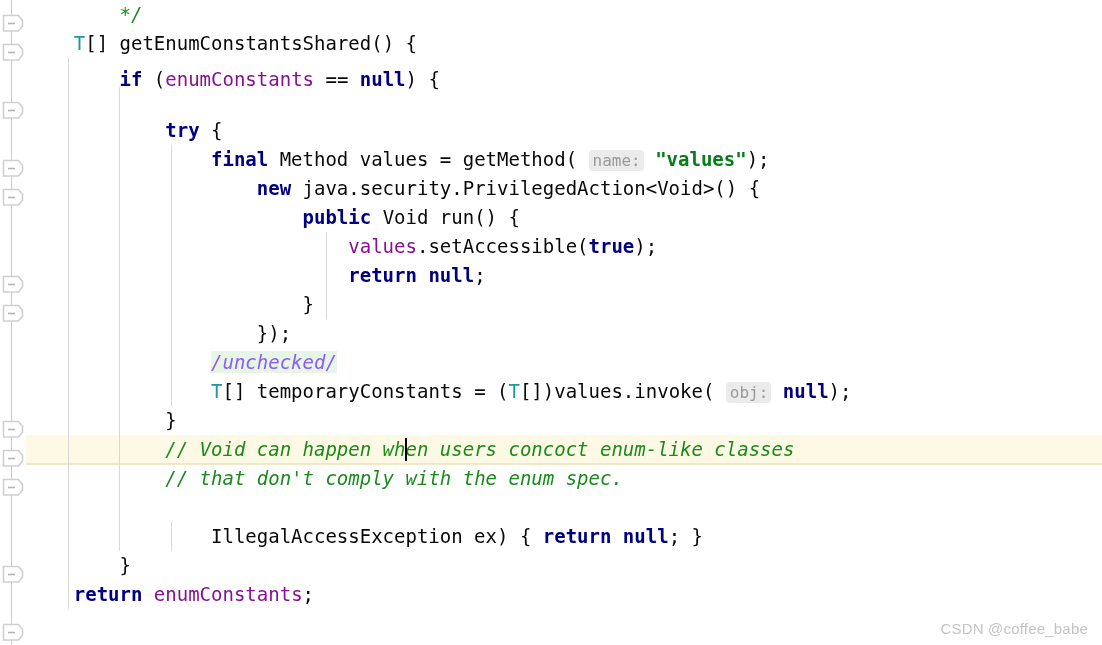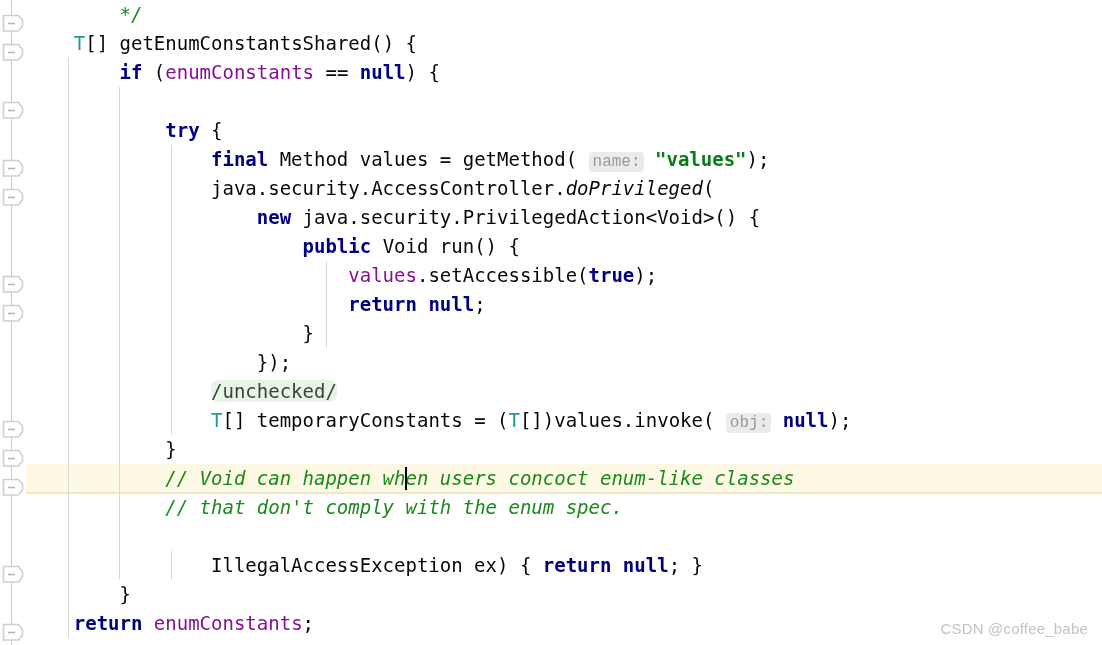--- a/index.html
+++ b/index.html
@@ -66,26 +66,25 @@
   .cmt  {color:#1a8a1a;font-style:italic;}
   .pln  {color:#080808;}
   .ital {font-style:italic;color:#080808;}
   .hintbg{
     background:#ebebeb;
     color:#999999;
     border-radius:4px;
     padding:1px 3px 1px 4px;
     font-size:16px;
     font-weight:normal;
-    font-family:Liberation Mono, monospace;
   }
   .supp{
     background:#e6f5e6;
-    color:#404040;
-    border-radius:7px;
+    color:#8b5cf6;
+    font-style:italic;
   }
   
   .caret{
     display:inline-block;
     width:0;
     border-left:2px solid #000000;
     height:23px;
     vertical-align:-5px;
     margin:0 -1px;
     position:relative;
@@ -179,25 +178,24 @@
       <div class="fold-mark" style="top: 623px;">
         <svg width="22" height="19" viewBox="0 0 22 19">
           <path d="M1.5 1.5 H16.5 L20.5 6.5 V12 L16.5 17 H1.5 Z" fill="#ffffff" stroke="#cfcfcf" stroke-width="1.6"></path>
           <line x1="6" y1="9.5" x2="13" y2="9.5" stroke="#b4b4b4" stroke-width="1.6"></line>
         </svg>
       </div>
     </div>
   <div id="code">
       <div class="line"><span class="txt" style="margin-left: 28px;"><span class="pln">        </span><span class="cmt">*/</span></span></div>
       <div class="line"><span class="txt" style="margin-left: 28px;"><span class="pln">    </span><span class="type">T</span><span class="pln">[] </span><span class="pln">getEnumConstantsShared() {</span></span></div>
-      <div class="line"><div class="guide" style="left: 68px;"></div><span class="txt" style="margin-left: 28px;"><span class="pln">        </span><span class="kw">if</span><span class="pln"> (</span><span class="fld">enumConstants</span><span class="pln"> == </span><span class="kw">null</span><span class="pln">) {</span></span></div>
+      <div class="line"><div class="guide" style="left: 68px;"></div><span class="txt" style="margin-left: 28px; margin-top: 7px;"><span class="pln">        </span><span class="kw">if</span><span class="pln"> (</span><span class="fld">enumConstants</span><span class="pln"> == </span><span class="kw">null</span><span class="pln">) {</span></span></div>
       <div class="line"><div class="guide" style="left: 68px;"></div><div class="guide" style="left: 119px;"></div></div>
       <div class="line"><div class="guide" style="left: 68px;"></div><div class="guide" style="left: 119px;"></div><span class="txt" style="margin-left: 28px;"><span class="pln">            </span><span class="kw">try</span><span class="pln"> {</span></span></div>
       <div class="line"><div class="guide" style="left: 68px;"></div><div class="guide" style="left: 119px;"></div><div class="guide" style="left: 171px;"></div><span class="txt" style="margin-left: 28px;"><span class="pln">                </span><span class="kw">final</span><span class="pln"> Method values = getMethod( </span><span class="hintbg">name:</span><span class="pln"> </span><span class="str">"values"</span><span class="pln">);</span></span></div>
-      <div class="line"><div class="guide" style="left: 68px;"></div><div class="guide" style="left: 119px;"></div><div class="guide" style="left: 171px;"></div><span class="txt" style="margin-left: 28px;"><span class="pln">                </span><span class="pln">java.security.AccessController.</span><span class="ital">doPrivileged</span><span class="pln">(</span></span></div>
       <div class="line"><div class="guide" style="left: 68px;"></div><div class="guide" style="left: 119px;"></div><div class="guide" style="left: 171px;"></div><span class="txt" style="margin-left: 28px;"><span class="pln">                    </span><span class="kw">new</span><span class="pln"> java.security.PrivilegedAction&lt;Void&gt;() {</span></span></div>
       <div class="line"><div class="guide" style="left: 68px;"></div><div class="guide" style="left: 119px;"></div><div class="guide" style="left: 171px;"></div><span class="txt" style="margin-left: 28px;"><span class="pln">                        </span><span class="kw">public</span><span class="pln"> Void run() {</span></span></div>
       <div class="line"><div class="guide" style="left: 68px;"></div><div class="guide" style="left: 119px;"></div><div class="guide" style="left: 171px;"></div><div class="guide" style="left: 326px;"></div><span class="txt" style="margin-left: 28px;"><span class="pln">                            </span><span class="fld">values</span><span class="pln">.setAccessible(</span><span class="kw">true</span><span class="pln">);</span></span></div>
       <div class="line"><div class="guide" style="left: 68px;"></div><div class="guide" style="left: 119px;"></div><div class="guide" style="left: 171px;"></div><div class="guide" style="left: 326px;"></div><span class="txt" style="margin-left: 28px;"><span class="pln">                            </span><span class="kw">return</span><span class="pln"> </span><span class="kw">null</span><span class="pln">;</span></span></div>
       <div class="line"><div class="guide" style="left: 68px;"></div><div class="guide" style="left: 119px;"></div><div class="guide" style="left: 171px;"></div><div class="guide" style="left: 326px;"></div><span class="txt" style="margin-left: 28px;"><span class="pln">                        }</span></span></div>
       <div class="line"><div class="guide" style="left: 68px;"></div><div class="guide" style="left: 119px;"></div><div class="guide" style="left: 171px;"></div><span class="txt" style="margin-left: 28px;"><span class="pln">                    });</span></span></div>
       <div class="line"><div class="guide" style="left: 68px;"></div><div class="guide" style="left: 119px;"></div><div class="guide" style="left: 171px;"></div><span class="txt" style="margin-left: 28px;"><span class="pln">                </span><span class="supp">/unchecked/</span></span></div>
       <div class="line"><div class="guide" style="left: 68px;"></div><div class="guide" style="left: 119px;"></div><div class="guide" style="left: 171px;"></div><span class="txt" style="margin-left: 28px;"><span class="pln">                </span><span class="type">T</span><span class="pln">[] temporaryConstants = (</span><span class="type">T</span><span class="pln">[])values.invoke( </span><span class="hintbg">obj:</span><span class="pln"> </span><span class="kw">null</span><span class="pln">);</span></span></div>
       <div class="line"><div class="guide" style="left: 68px;"></div><div class="guide" style="left: 119px;"></div><span class="txt" style="margin-left: 28px;"><span class="pln">            }</span></span></div>
       <div class="line current"><div class="guide" style="left: 68px;"></div><div class="guide" style="left: 119px;"></div><span class="txt" style="margin-left: 28px;"><span class="pln">            </span><span class="cmt">// Void can happen wh</span><span class="caret"></span><span class="cmt">en users concoct enum-like classes</span></span></div>

